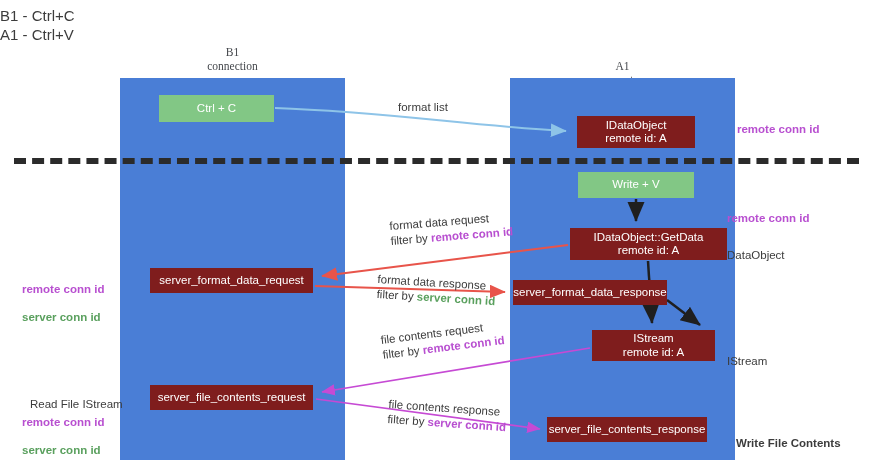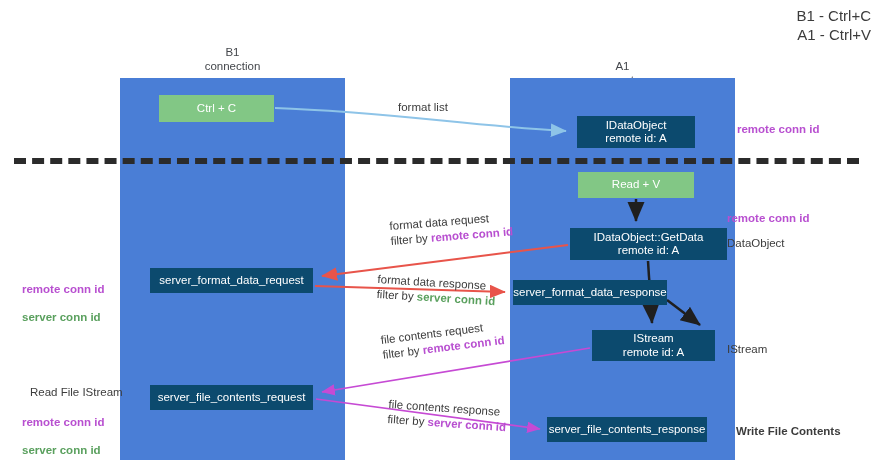--- a/index.html
+++ b/index.html
@@ -12,34 +12,35 @@
     width:871px;
     height:467px;
     background:#ffffff;
     overflow:hidden;
   }
   .abs{position:absolute;}
 
   
   #title{
     left:0;top:6px;width:871px;
-    text-align:right;
+    text-align:left;
     font-size:15px;
     color:#3c3c3c;
     line-height:19px;
     white-space:pre-line;
   }
 
   
   .col-head{
     text-align:center;
     font-size:11.5px;
     color:#44474c;
     line-height:13.5px;
     white-space:pre-line;
+    font-family:Liberation Serif, serif;
   }
   #head-b1{left:120px;top:46px;width:225px;}
   #head-a1{left:510px;top:46px;width:225px;margin-top:14px;}
 
   
   .lane{
     background:#4a7ed6;
     top:78px;height:382px;
   }
   #lane-b1{left:120px;width:225px;}
@@ -59,39 +60,39 @@
     align-items:center;
     justify-content:center;
     color:#ffffff;
     font-size:11.5px;
     line-height:13.5px;
     text-align:center;
     padding:2px 4px;
     white-space:pre-line;
   }
   .green{background:#82c785;}
-  .orange{background:#0c4a6e;}
+  .orange{background:#7f1d1d;}
 
   #n-ctrlc{left:159px;top:95px;width:115px;height:27px;}
   #n-idataobject{left:577px;top:116px;width:118px;height:32px;}
   #n-ctrlv{left:578px;top:172px;width:116px;height:26px;}
   #n-getdata{left:570px;top:228px;width:157px;height:32px;}
   #n-fmt-req{left:150px;top:268px;width:163px;height:25px;}
   #n-fmt-resp{left:513px;top:280px;width:154px;height:25px;}
   #n-istream{left:592px;top:330px;width:123px;height:31px;}
   #n-file-req{left:150px;top:385px;width:163px;height:25px;}
   #n-file-resp{left:547px;top:417px;width:160px;height:25px;}
 
   
   .side{
     font-size:11.5px;
     line-height:14px;
     white-space:pre-line;
   }
-  .side-dark{color:#3c3c3c;}
+  .side-dark{color:#3c3c3c;margin-top:12px;}
   .side-purple{color:#b84fd0;font-weight:bold;}
   .side-green{color:#5aa05e;font-weight:bold;}
 
   #s-remote1{left:737px;top:122px;}
   #s-remote2{left:727px;top:211px;}
   #s-dataobject{left:727px;top:236px;}
   #s-istream{left:727px;top:342px;}
   #s-write{left:736px;top:424px;font-weight:bold;}
 
   #s-left1{left:22px;top:268px;}
@@ -162,21 +163,21 @@
     <path d="M667,300 L700,325" stroke="#1f1f1f" stroke-width="2.5" fill="none" marker-end="url(#ah-dark)"></path>
 
     <path d="M590,348 L322,392" stroke="#c64ad4" stroke-width="1.7" fill="none" marker-end="url(#ah-mag)"></path>
 
     <path d="M316,399 L540,429" stroke="#c64ad4" stroke-width="1.7" fill="none" marker-end="url(#ah-mag)"></path>
   </svg>
 
   <div class="abs node green" id="n-ctrlc">Ctrl + C</div>
   <div class="abs node orange" id="n-idataobject">IDataObject
 remote id: A</div>
-  <div class="abs node green" id="n-ctrlv">Read + V</div>
+  <div class="abs node green" id="n-ctrlv">Write + V</div>
   <div class="abs node orange" id="n-getdata">IDataObject::GetData
 remote id: A</div>
   <div class="abs node orange" id="n-fmt-req">server_format_data_request</div>
   <div class="abs node orange" id="n-fmt-resp">server_format_data_response</div>
   <div class="abs node orange" id="n-istream">IStream
 remote id: A</div>
   <div class="abs node orange" id="n-file-resp">server_file_contents_response</div>
   <div class="abs node orange" id="n-file-req">server_file_contents_request</div>
 
   <div class="abs edge-lbl" id="e-formatlist">format list</div>

